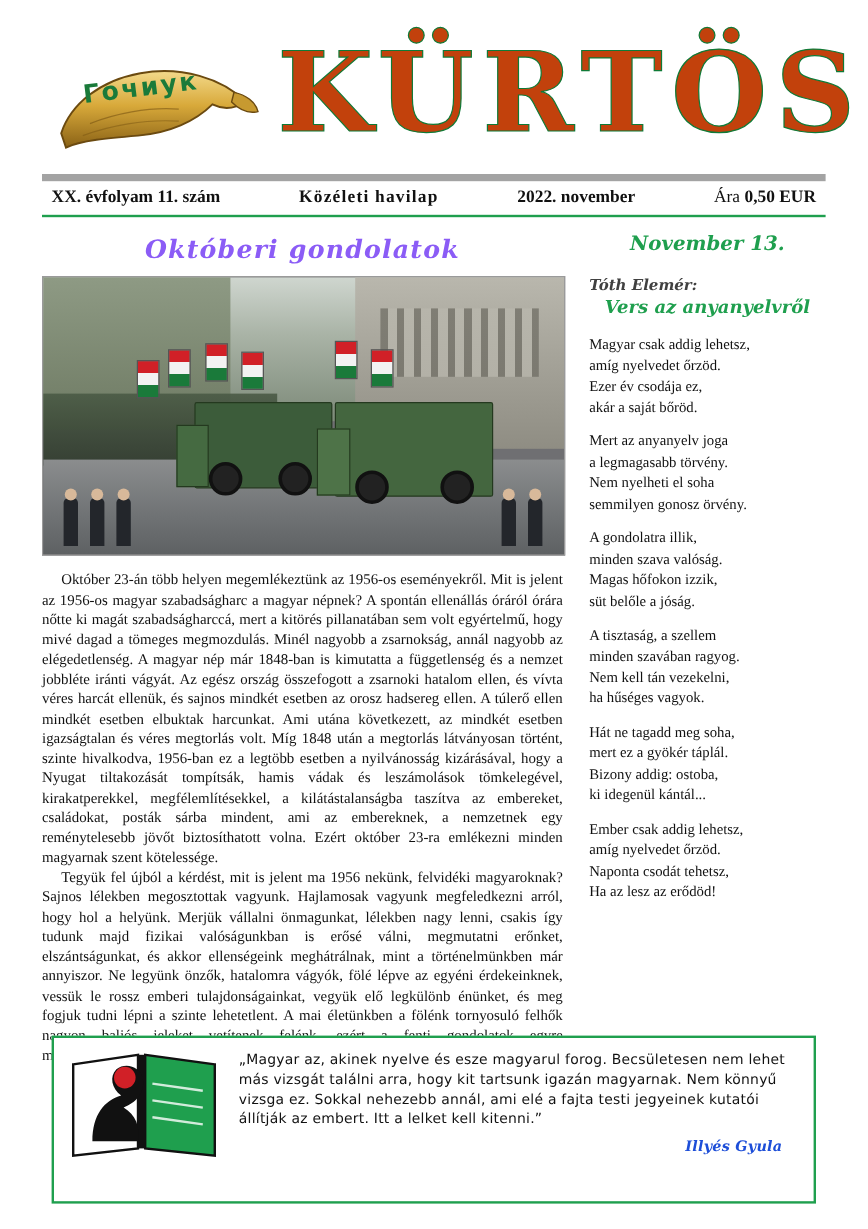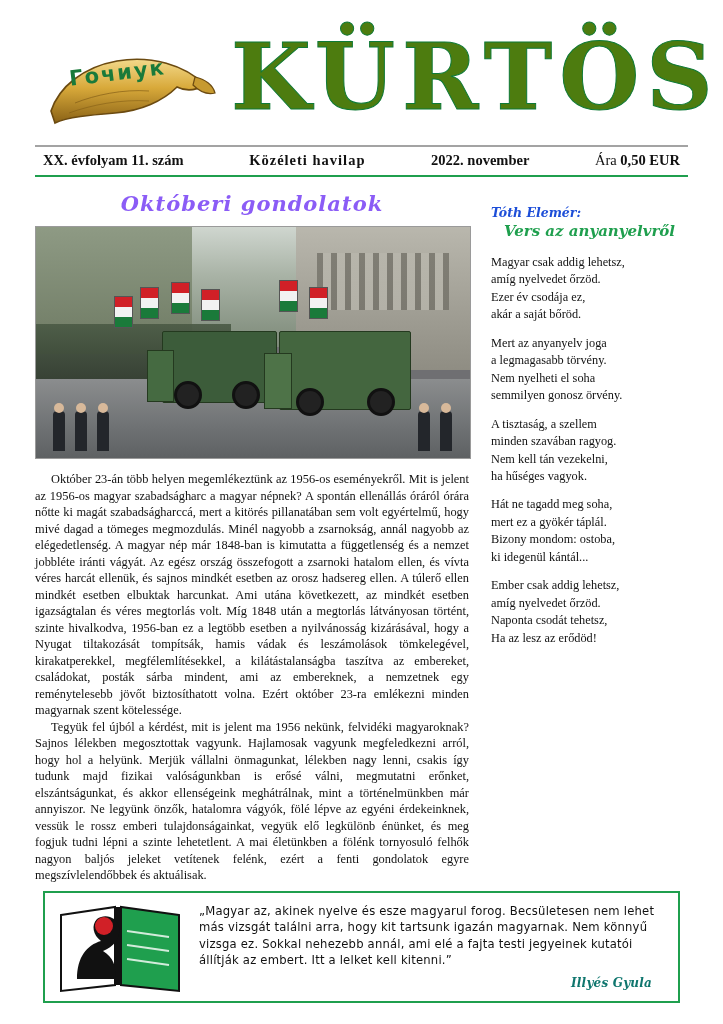--- a/index.html
+++ b/index.html
@@ -51,29 +51,29 @@
   .title {
     position: absolute;
     left: 196px;
     top: 2px;
     width: 470px;
     text-align: center;
     font-family: "DejaVu Serif", serif;
     font-size: 92px;
     font-weight: bold;
     letter-spacing: 7px;
-    color: #4d7c0f;
+    color: #c2410c;
     line-height: 1.05;
     -webkit-text-stroke: 1px #0f7a37;
   }
 
   
   .infobar {
     margin-top: 6px;
-    border-top: 2px solid #a3a3a3;
+    border-top: 6px solid #a3a3a3;
     border-bottom: 2px solid #1f9f4e;
     padding: 5px 8px 6px 8px;
     display: flex;
     justify-content: space-between;
     align-items: baseline;
     font-size: 14.5px;
   }
   .infobar .vol { font-weight: bold; }
   .infobar .type {
     font-weight: bold;
@@ -209,21 +209,21 @@
     color: #1f9f4e;
     text-align: center;
     line-height: 1.25;
     margin-bottom: 16px;
   }
   .r-author {
     font-family: "DejaVu Serif", serif;
     font-style: italic;
     font-weight: bold;
     font-size: 12.5px;
-    color: #1d4ed8;
+    color: #404040;
     margin-bottom: 2px;
   }
   .r-poemtitle {
     font-family: "DejaVu Serif", serif;
     font-style: italic;
     font-weight: bold;
     font-size: 15px;
     color: #1f9f4e;
     text-align: center;
     margin-bottom: 14px;
@@ -234,21 +234,21 @@
     margin-bottom: 11px;
     white-space: pre-line;
   }
 
   
   .quotebox {
     position: absolute;
     left: 42px;
     right: 42px;
     bottom: 20px;
-    height: 112px;
+    height: 140px;
     border: 2px solid #1f9f4e;
     box-sizing: border-box;
     display: flex;
     align-items: stretch;
     background: #fff;
   }
   .emblem {
     width: 150px;
     flex: 0 0 150px;
     position: relative;
@@ -263,21 +263,21 @@
     letter-spacing: .2px;
   }
   .quote-body .qtext { margin: 0; }
   .quote-sign {
     margin-top: 6px;
     text-align: right;
     font-family: "DejaVu Serif", serif;
     font-style: italic;
     font-weight: bold;
     font-size: 12px;
-    color: #0f766e;
+    color: #1d4ed8;
     padding-right: 12px;
   }
 </style>
 </head>
 <body>
 
 <div class="page">
 
   <div class="masthead">
     <svg class="horn" viewBox="0 0 175 78">
@@ -344,39 +344,44 @@
 
       <div class="article">
         <p>Október 23-án több helyen megemlékeztünk az 1956-os eseményekről. Mit is jelent az 1956-os magyar szabadságharc a magyar népnek? A spontán ellenállás óráról órára nőtte ki magát szabadságharccá, mert a kitörés pillanatában sem volt egyértelmű, hogy mivé dagad a tömeges megmozdulás. Minél nagyobb a zsarnokság, annál nagyobb az elégedetlenség. A magyar nép már 1848-ban is kimutatta a függetlenség és a nemzet jobbléte iránti vágyát. Az egész ország összefogott a zsarnoki hatalom ellen, és vívta véres harcát ellenük, és sajnos mindkét esetben az orosz hadsereg ellen. A túlerő ellen mindkét esetben elbuktak harcunkat. Ami utána következett, az mindkét esetben igazságtalan és véres megtorlás volt. Míg 1848 után a megtorlás látványosan történt, szinte hivalkodva, 1956-ban ez a legtöbb esetben a nyilvánosság kizárásával, hogy a Nyugat tiltakozását tompítsák, hamis vádak és leszámolások tömkelegével, kirakatperekkel, megfélemlítésekkel, a kilátástalanságba taszítva az embereket, családokat, posták sárba mindent, ami az embereknek, a nemzetnek egy reménytelesebb jövőt biztosíthatott volna. Ezért október 23-ra emlékezni minden magyarnak szent kötelessége.</p>
         <p>Tegyük fel újból a kérdést, mit is jelent ma 1956 nekünk, felvidéki magyaroknak? Sajnos lélekben megosztottak vagyunk. Hajlamosak vagyunk megfeledkezni arról, hogy hol a helyünk. Merjük vállalni önmagunkat, lélekben nagy lenni, csakis így tudunk majd fizikai valóságunkban is erősé válni, megmutatni erőnket, elszántságunkat, és akkor ellenségeink meghátrálnak, mint a történelmünkben már annyiszor. Ne legyünk önzők, hatalomra vágyók, fölé lépve az egyéni érdekeinknek, vessük le rossz emberi tulajdonságainkat, vegyük elő legkülönb énünket, és meg fogjuk tudni lépni a szinte lehetetlent. A mai életünkben a fölénk tornyosuló felhők nagyon baljós jeleket vetítenek felénk, ezért a fenti gondolatok egyre megszívlelendőbbek és aktuálisak.</p>
         <div class="contfoot">(Folytatás a 2. oldalon)</div>
       </div>
     </div>
 
     <div class="right-col">
       <div class="r-date">
+        <div>November 13.</div>
       </div>
       <div class="r-author">Tóth Elemér:</div>
       <div class="r-poemtitle">Vers az anyanyelvről</div>
 
       <div class="stanza">Magyar csak addig lehetsz,
 amíg nyelvedet őrzöd.
 Ezer év csodája ez,
 akár a saját bőröd.</div>
       <div class="stanza">Mert az anyanyelv joga
 a legmagasabb törvény.
 Nem nyelheti el soha
 semmilyen gonosz örvény.</div>
+      <div class="stanza">A gondolatra illik,
+minden szava valóság.
+Magas hőfokon izzik,
+süt belőle a jóság.</div>
       <div class="stanza">A tisztaság, a szellem
 minden szavában ragyog.
 Nem kell tán vezekelni,
 ha hűséges vagyok.</div>
       <div class="stanza">Hát ne tagadd meg soha,
 mert ez a gyökér táplál.
-Bizony mondom: ostoba,
+Bizony addig: ostoba,
 ki idegenül kántál...</div>
       <div class="stanza">Ember csak addig lehetsz,
 amíg nyelvedet őrzöd.
 Naponta csodát tehetsz,
 Ha az lesz az erődöd!</div>
     </div>
   </div>
 
   <div class="quotebox">
     <div class="emblem">

